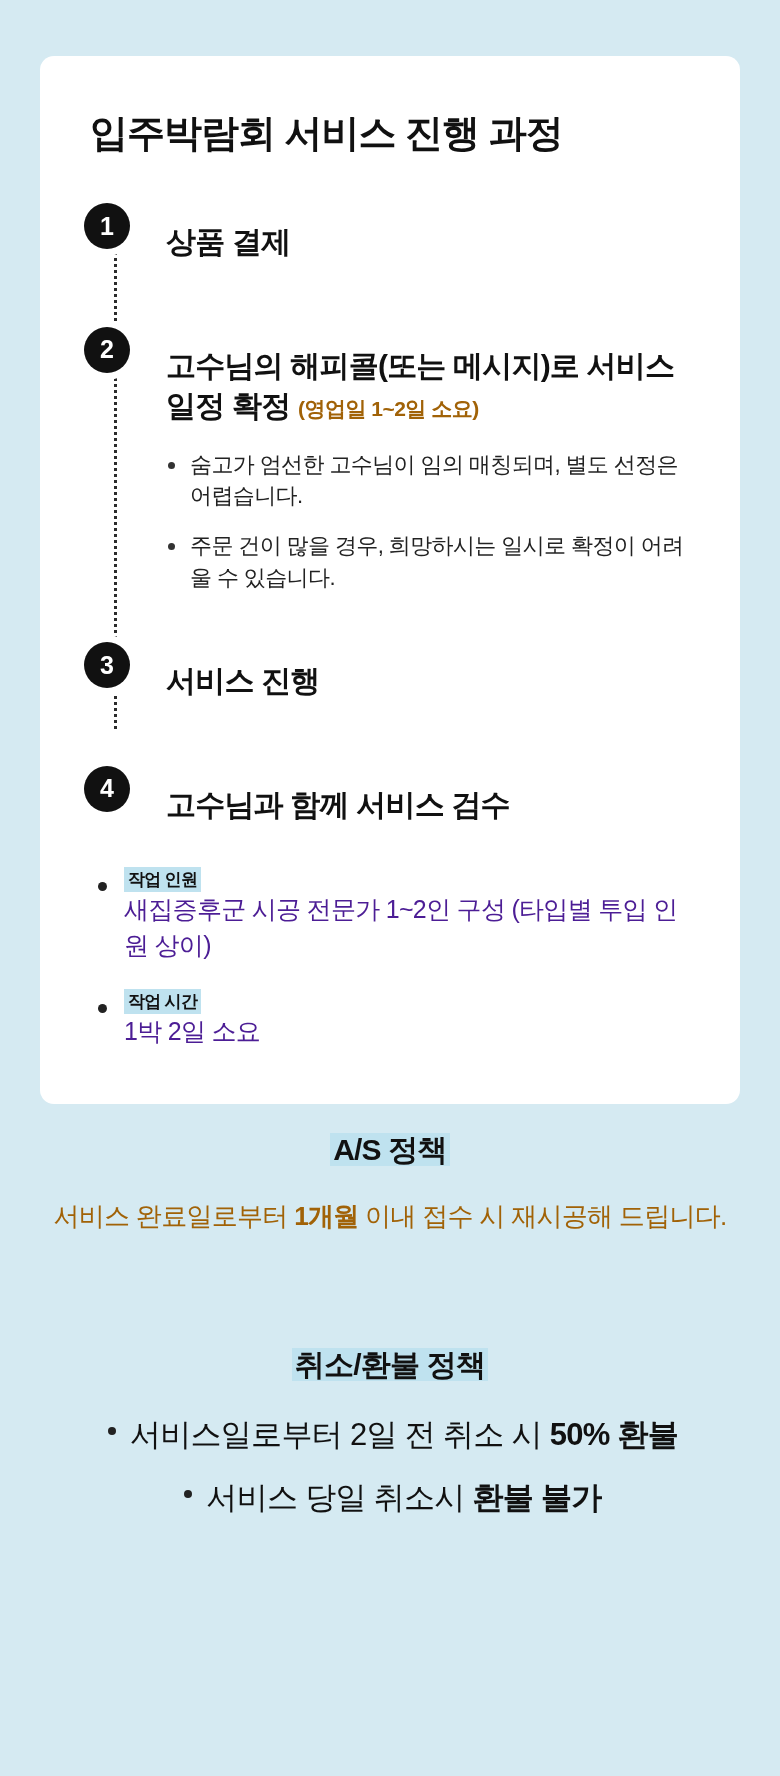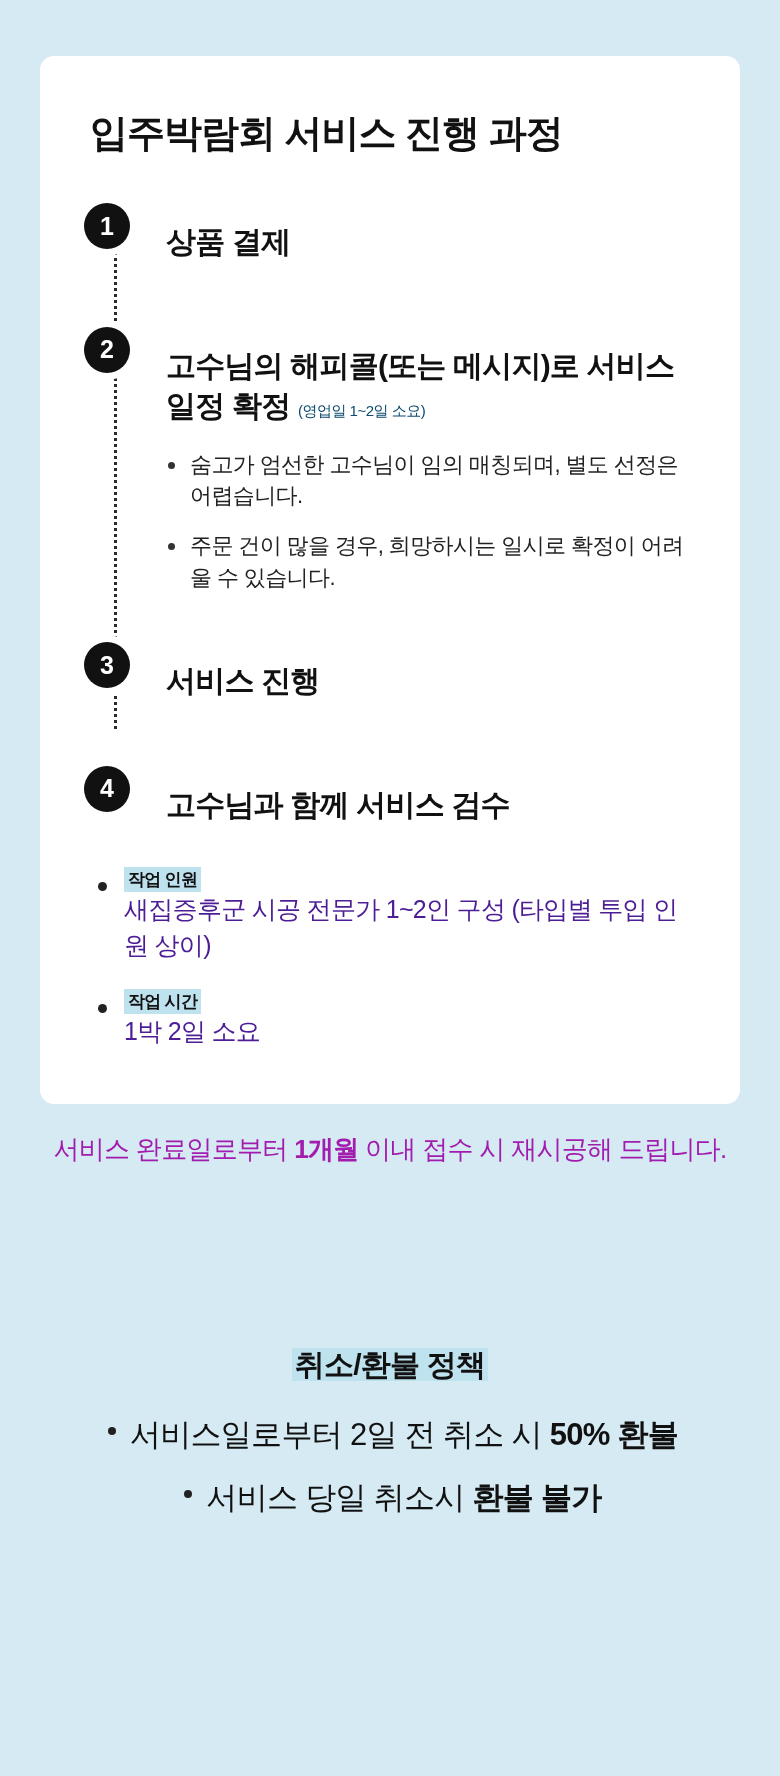--- a/index.html
+++ b/index.html
@@ -85,24 +85,24 @@
   }
   .step-title {
     font-size: 30px;
     font-weight: bold;
     line-height: 1.35;
     letter-spacing: -0.8px;
     color: #111111;
     margin: 16px;
   }
   .step-note {
-    font-size: 15px;
-    font-weight: normal;
+    font-size: 21px;
+    font-weight: bold;
     letter-spacing: -0.5px;
-    color: #0c4a6e;
+    color: #a16207;
   }
 
   .step-1 { margin-bottom: 48px; }
   .step-2 { margin-bottom: 6px; }
   .step-3 { margin-bottom: 48px; margin-top: 48px; }
   .step-4 { margin-bottom: 26px; }
 
   
   .sub-list {
     list-style: none;
@@ -185,21 +185,21 @@
     margin: 0 0 26px 0;
   }
   .section-title span.hl {
     background: #bfe2ef;
     padding: 0 3px;
   }
   .section-text {
     font-size: 26px;
     line-height: 1.5;
     letter-spacing: -0.7px;
-    color: #a21caf;
+    color: #a16207;
     margin: 0;
   }
   .section-text b { font-weight: bold; }
 
   .policy-list {
     list-style: none;
     margin: 0;
     padding: 0;
   }
   .policy-list li {
@@ -281,20 +281,21 @@
       </li>
       <li>
         <span class="spec-label">작업 시간</span>
         <span class="spec-text">1박 2일 소요</span>
       </li>
     </ul>
 
   </div>
 
   <div class="section" id="as-section">
+    <h2 class="section-title"><span class="hl">A/S 정책</span></h2>
     <p class="section-text"><span>서비스 완료일로부터 </span><b>1개월</b><span> 이내 접수 시 재시공해 드립니다.</span></p>
   </div>
 
   <div class="section" id="refund-section">
     <h2 class="section-title"><span class="hl">취소/환불 정책</span></h2>
     <ul class="policy-list">
       <li class="policy-row"><span>서비스일로부터 2일 전 취소 시 </span><b>50% 환불</b></li>
       <li class="policy-row"><span>서비스 당일 취소시 </span><b>환불 불가</b></li>
     </ul>
   </div>

